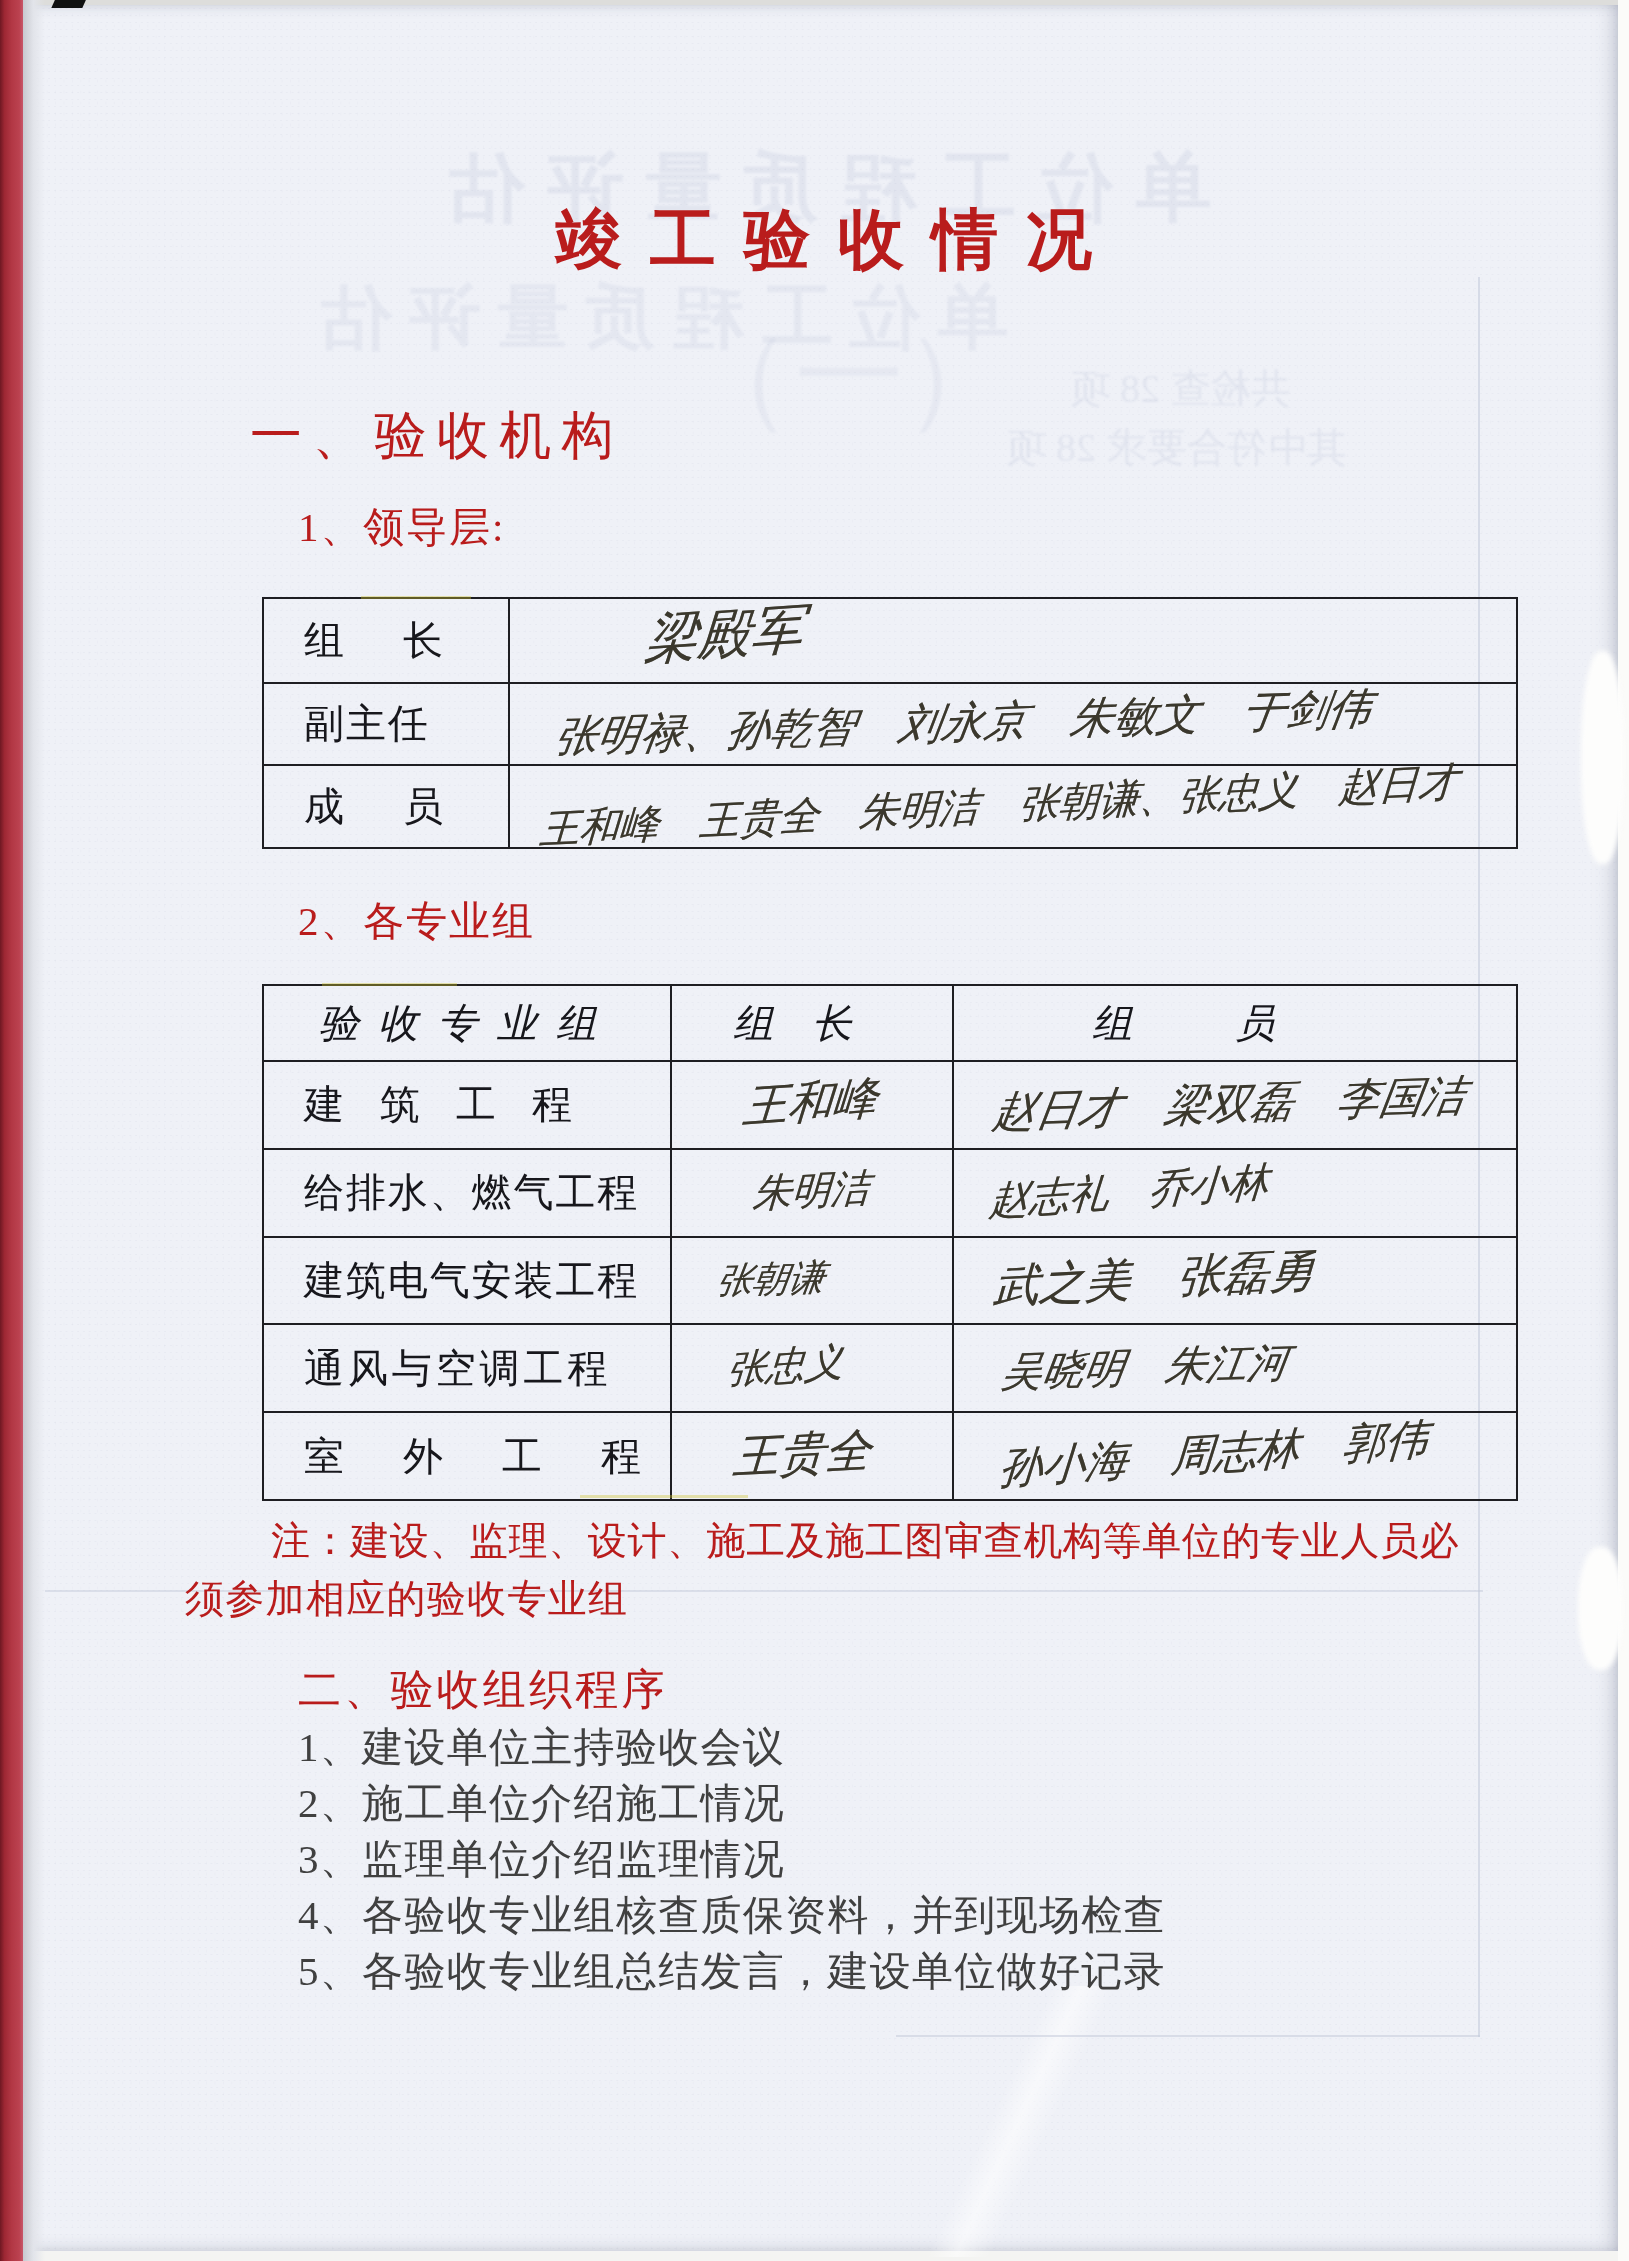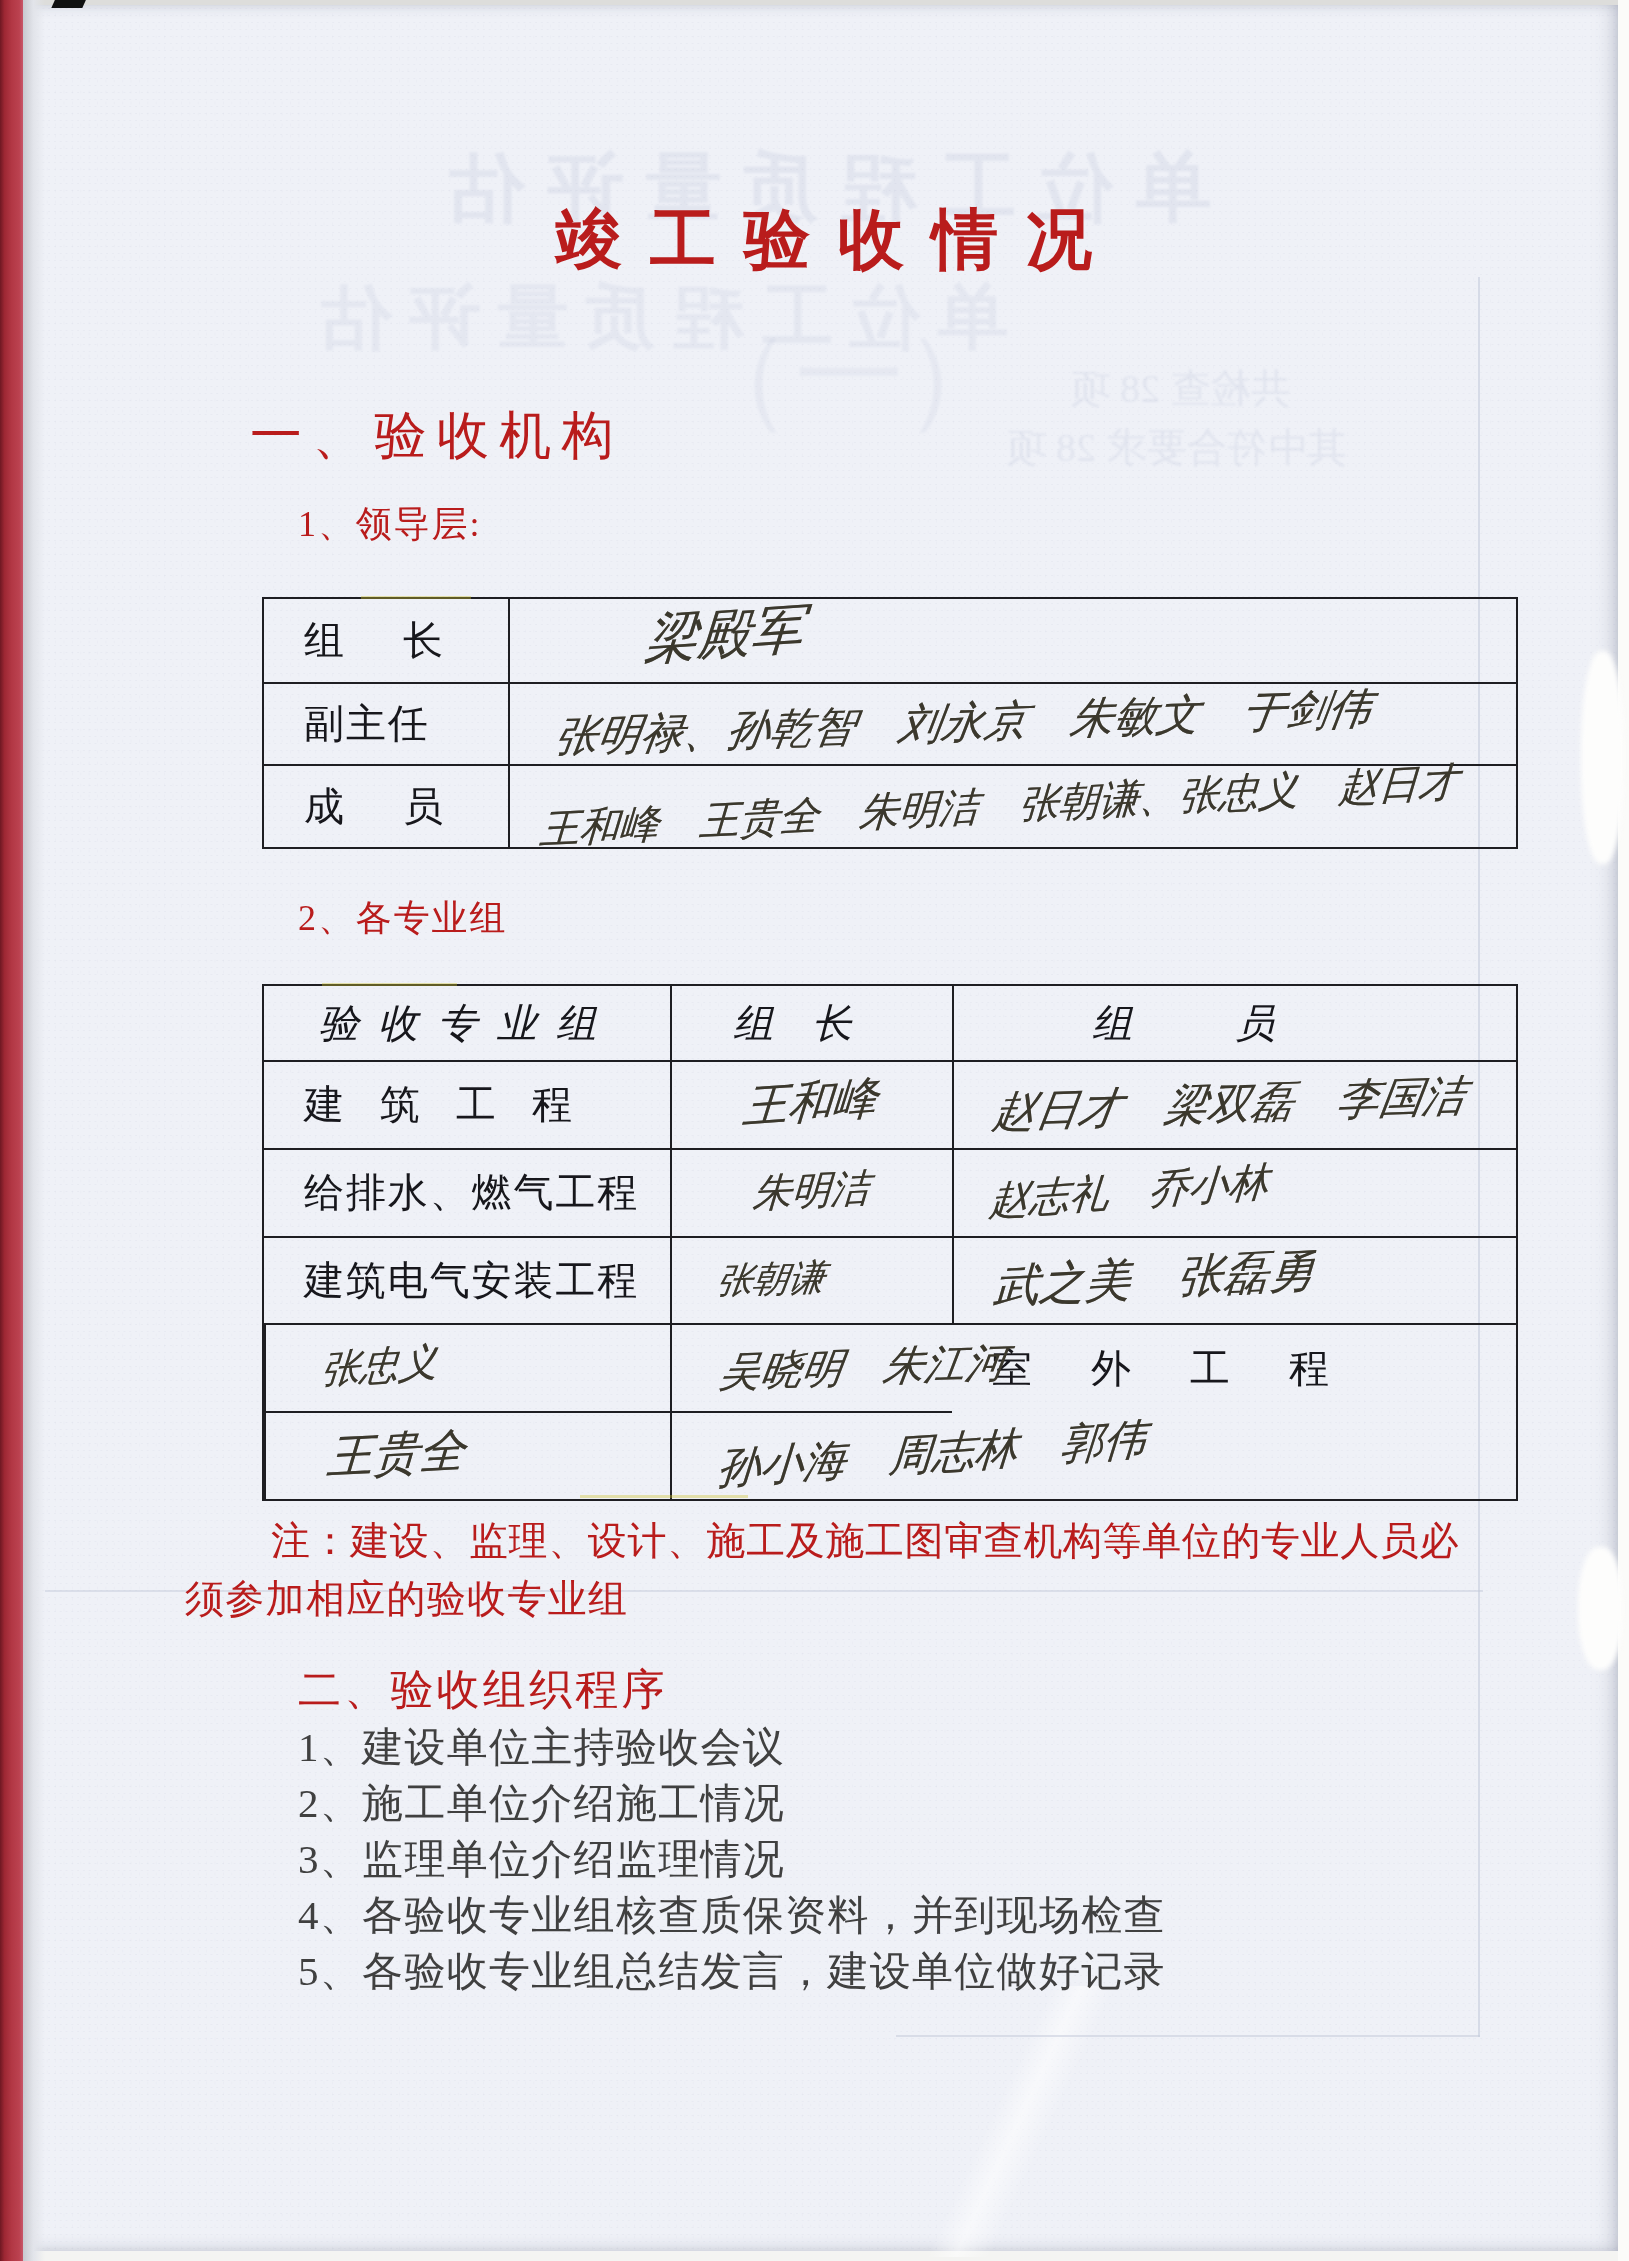--- a/index.html
+++ b/index.html
@@ -50,21 +50,21 @@
   .bl-mark{left:683px;top:303px;font-size:110px;opacity:.06;}
   .bl-line1{left:1070px;top:361px;font-size:40px;opacity:.09;}
   .bl-line2{left:1006px;top:420px;font-size:40px;opacity:.09;}
   .bl-vline{position:absolute;left:1478px;top:277px;width:1.9px;height:1760px;background:#b9c0d2;opacity:.45;pointer-events:none;}
   .bl-hline1{position:absolute;left:45px;top:1590px;width:1438px;height:1.9px;background:#c2c8d8;opacity:.45;pointer-events:none;}
   .bl-hline2{position:absolute;left:896px;top:2035px;width:584px;height:1.9px;background:#c5cbda;opacity:.55;pointer-events:none;}
   
   .printed{position:absolute;color:#b91c1c;}
   .doc-title{left:556px;top:195px;font-size:66px;font-weight:bold;letter-spacing:28px;}
   .h1{left:250px;top:401px;font-size:52px;letter-spacing:10.3px;}
-  .sub{font-size:36px;letter-spacing:1.9px;}
+  .sub{font-size:41px;letter-spacing:1.9px;}
   .sub1{left:298px;top:500px;}
   .sub2{left:298px;top:894px;}
   .h2{left:298px;top:1661px;font-size:43px;letter-spacing:3.2px;}
   .note-l1{left:271px;top:1514px;font-size:39px;letter-spacing:0.6px;}
   .note-l2{left:185px;top:1572px;font-size:39px;letter-spacing:1.3px;}
   .items{position:absolute;left:298px;top:1719px;}
   .item{font-size:41px;letter-spacing:1.3px;color:#404040;height:56px;line-height:56px;white-space:nowrap;}
   
   .tbl{position:absolute;border:2.6px solid #1e1e22;background:transparent;display:grid;margin-left:40px;}
   .tbl1{left:222px;top:597px;width:1252px;height:248px;grid-template-columns:244px 1fr;grid-template-rows:repeat(3,1fr);}
@@ -179,20 +179,23 @@
   <div class="cell first-col">
     <span class="lbl lbl-plain">建筑电气安装工程</span>
   </div>
   <div class="cell">
     <span class="hw hw-r2" style="font-size:36px;padding-left:45px;">张朝谦</span>
   </div>
   <div class="cell">
     <span class="hw hw-r3" style="font-size:46px;padding-left:39px;">武之美　张磊勇</span>
   </div>
 
+  <div class="cell first-col">
+    <span class="lbl lbl-plain" style="letter-spacing:3.9px;">通风与空调工程</span>
+  </div>
   <div class="cell">
     <span class="hw hw-r1" style="font-size:39px;padding-left:55px;">张忠义</span>
   </div>
   <div class="cell">
     <span class="hw hw-r2" style="font-size:41px;padding-left:48px;">吴晓明　朱江河</span>
   </div>
 
   <div class="cell first-col">
     <span class="lbl ls92">室外工程</span>
   </div>

